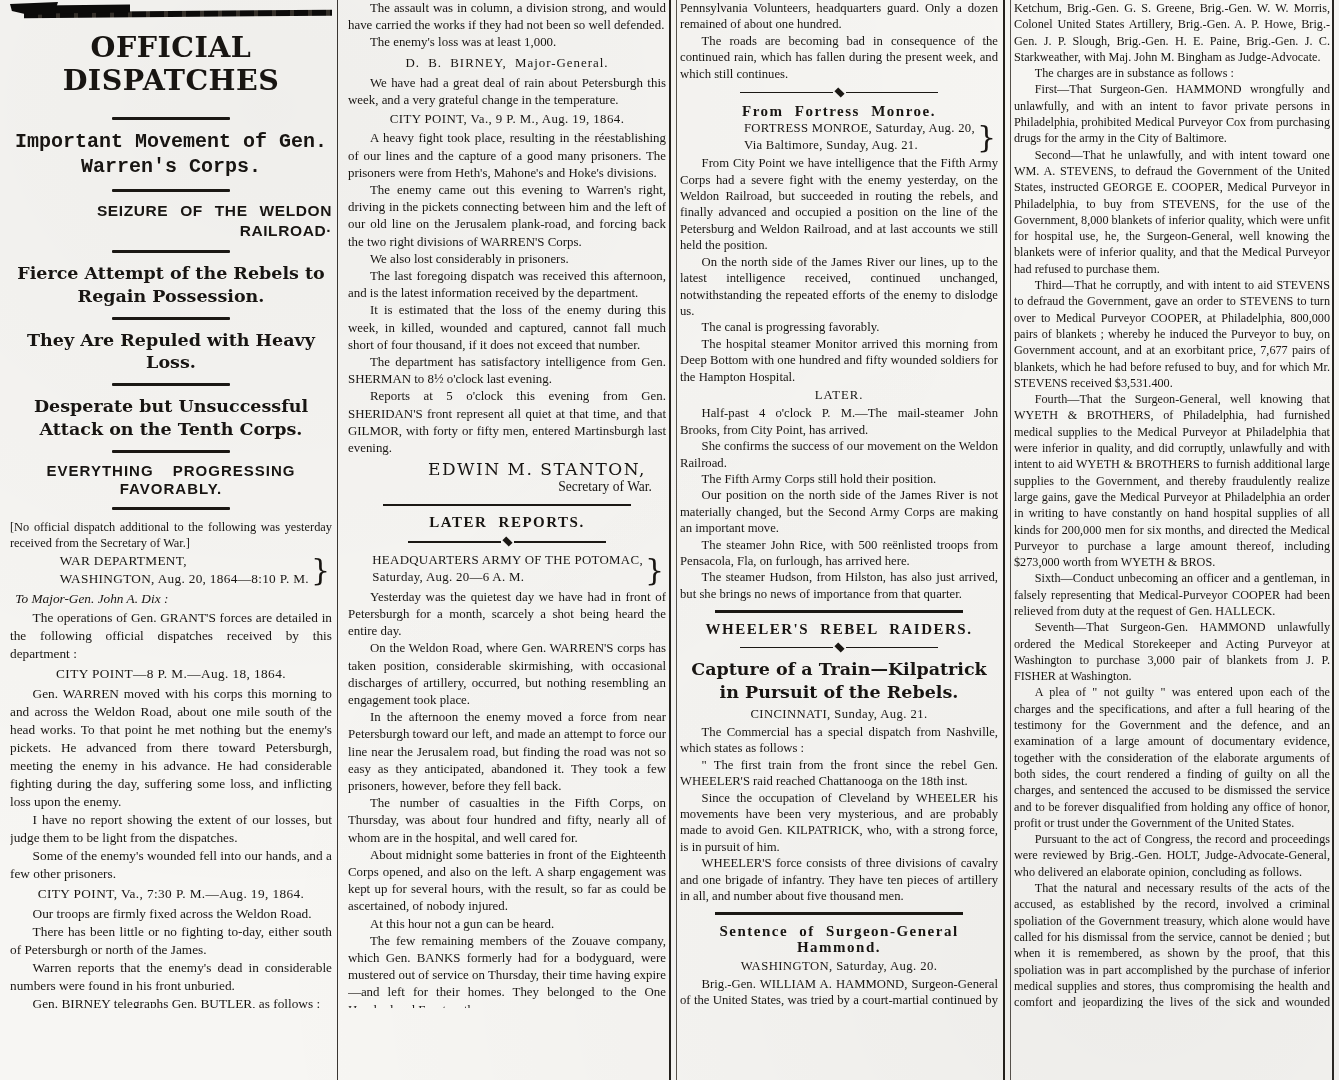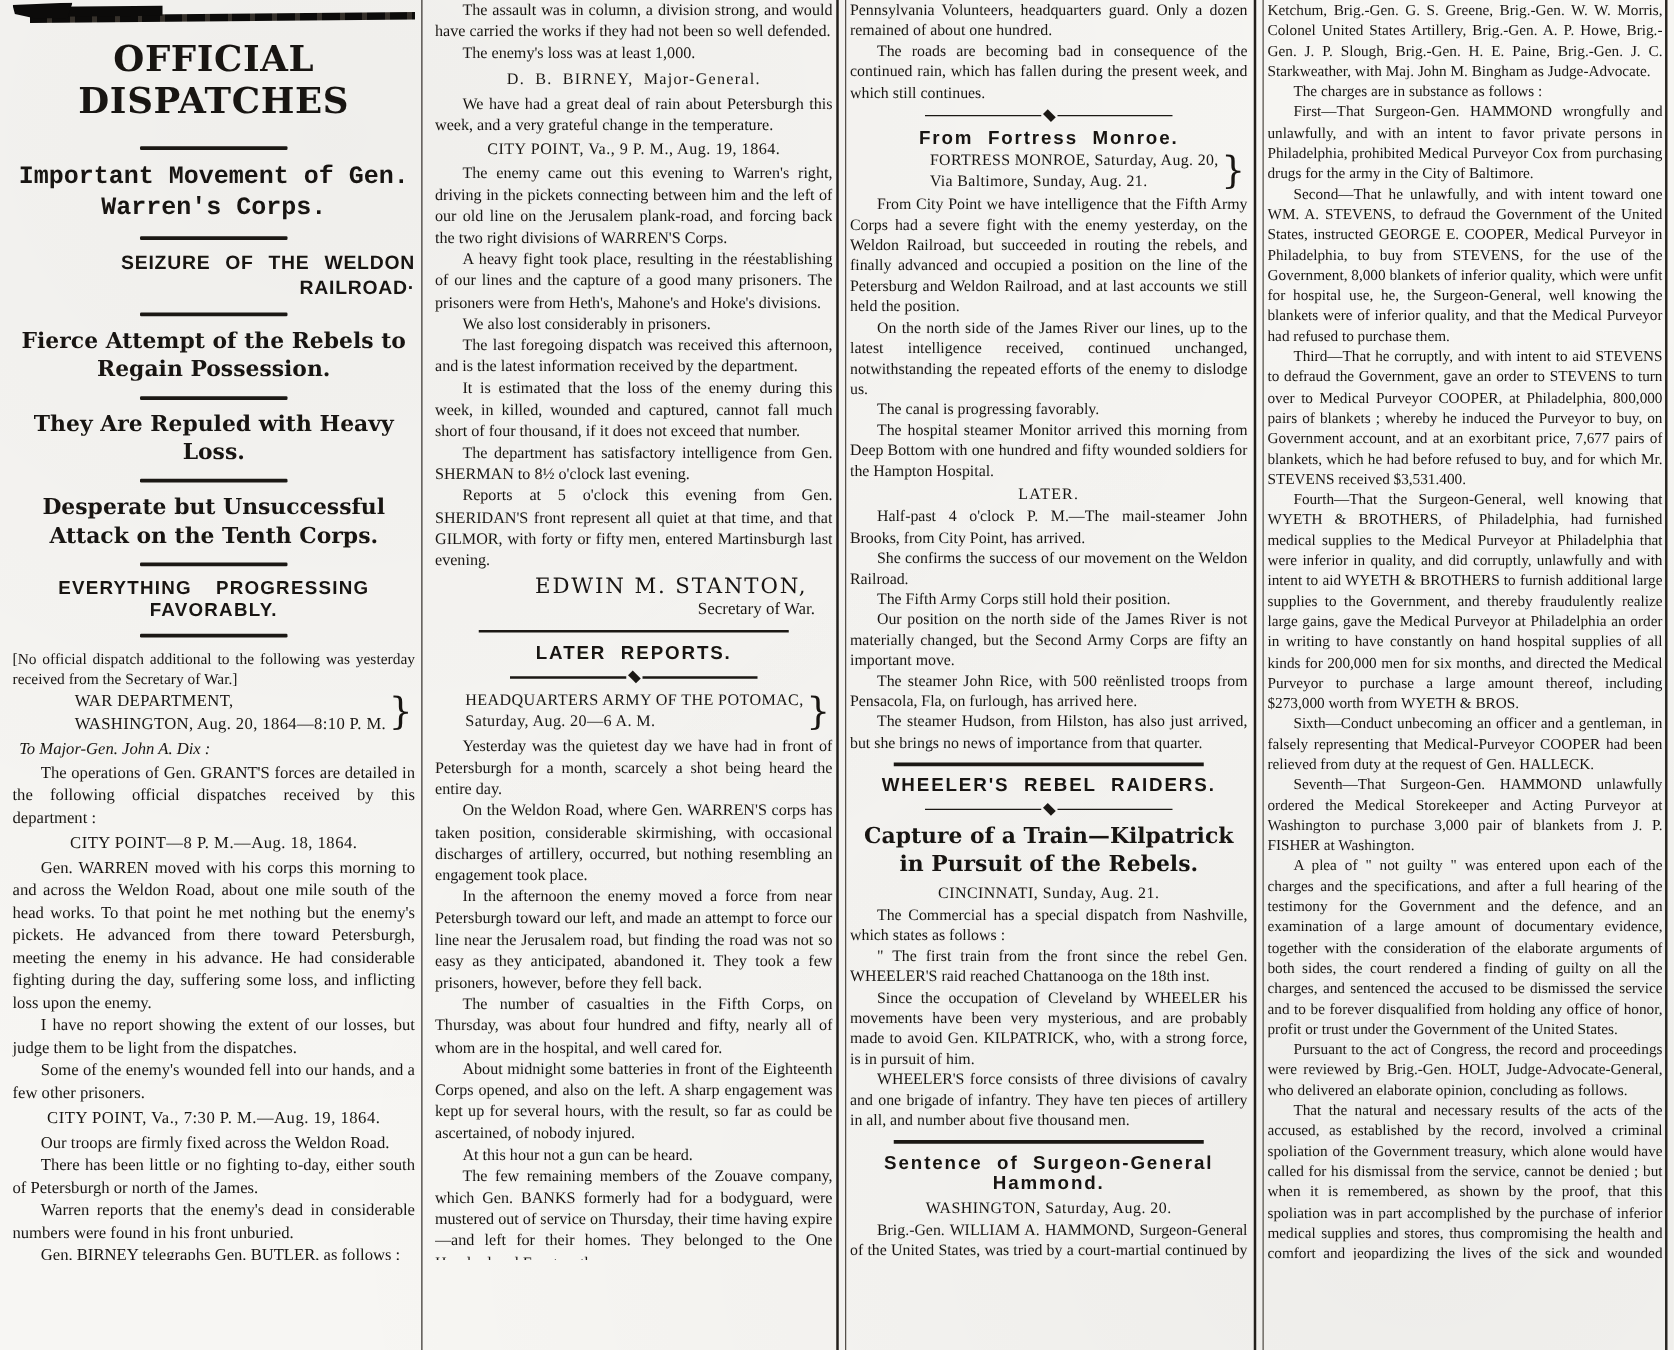--- a/index.html
+++ b/index.html
@@ -36,21 +36,21 @@
   .masthead{font-family:"DejaVu Serif", serif;font-weight:bold;font-size:28.5px;line-height:1.15;
     text-align:center;letter-spacing:0.5px;margin:6px 0 20px;}
   .headline{font-family:Liberation Mono, monospace;font-weight:bold;font-size:20px;line-height:1.28;
     text-align:center;margin:2px 4px;}
   .headline-sm{font-family:"DejaVu Serif", serif;font-weight:bold;font-size:17.5px;line-height:1.3;
     text-align:center;margin:2px 6px;}
   .gothic{font-family:"Liberation Sans", sans-serif;font-weight:bold;font-size:15.5px;line-height:1.3;
     text-align:right;letter-spacing:0.6px;word-spacing:7px;margin:2px 0;}
   .gothic-wide{font-family:"Liberation Sans", sans-serif;font-weight:bold;font-size:15px;
     text-align:center;letter-spacing:1px;word-spacing:14px;margin:2px 0;}
-  .gothic-head{font-family:Liberation Sans, sans-serif;font-weight:bold;font-size:15px;
+  .gothic-head{font-family:Liberation Serif, serif;font-weight:bold;font-size:15px;
     text-align:center;letter-spacing:1.5px;word-spacing:6px;margin:4px 0 1px;}
 
   .rule{width:118px;height:3px;background:#1b1814;margin:9px auto;border-radius:1px;}
   .rule-wide{width:78%;height:2.4px;background:#1b1814;margin:8px auto;}
   .rule-diamond{display:flex;align-items:center;width:62%;margin:6px auto;}
   .rule-diamond::before,.rule-diamond::after{content:"";flex:1;height:1.8px;background:#1b1814;}
   .rule-diamond i{width:9px;height:9px;background:#1b1814;transform:rotate(45deg) scaleY(0.6);margin:0 2px;}
 
   .para{text-align:justify;text-indent:1.7em;margin:0;}
   .noindent{text-indent:0;}
@@ -114,22 +114,22 @@
       <div class="para">The enemy attacked my line in heavy force last night, and were repulsed with great loss.</div>
       <div class="para">In front of our colored regiment eighty-two dead bodies of the enemy are counted.</div>
     </div>
   <div class="divider div-1"></div>
   <div class="col col-2">
       <div class="para">The assault was in column, a division strong, and would have carried the works if they had not been so well defended.</div>
       <div class="para">The enemy's loss was at least 1,000.</div>
       <div class="signature">D. B. BIRNEY, Major-General.</div>
       <div class="para">We have had a great deal of rain about Petersburgh this week, and a very grateful change in the temperature.</div>
       <div class="dateline-center">CITY POINT, Va., 9 P. M., Aug. 19, 1864.</div>
+      <div class="para">A heavy fight took place, resulting in the réestablishing of our lines and the capture of a good many prisoners. The prisoners were from Heth's, Mahone's and Hoke's divisions.</div>
       <div class="para">The enemy came out this evening to Warren's right, driving in the pickets connecting between him and the left of our old line on the Jerusalem plank-road, and forcing back the two right divisions of WARREN'S Corps.</div>
-      <div class="para">A heavy fight took place, resulting in the réestablishing of our lines and the capture of a good many prisoners. The prisoners were from Heth's, Mahone's and Hoke's divisions.</div>
       <div class="para">We also lost considerably in prisoners.</div>
       <div class="para">The last foregoing dispatch was received this afternoon, and is the latest information received by the department.</div>
       <div class="para">It is estimated that the loss of the enemy during this week, in killed, wounded and captured, cannot fall much short of four thousand, if it does not exceed that number.</div>
       <div class="para">The department has satisfactory intelligence from Gen. SHERMAN to 8½ o'clock last evening.</div>
       <div class="para">Reports at 5 o'clock this evening from Gen. SHERIDAN'S front represent all quiet at that time, and that GILMOR, with forty or fifty men, entered Martinsburgh last evening.</div>
       <div class="signature-large">EDWIN M. STANTON,</div>
       <div class="signature-sub">Secretary of War.</div>
       <div class="rule-wide"></div>
       <div class="gothic-head">LATER REPORTS.</div>
       <div class="rule-diamond">
@@ -166,21 +166,21 @@
         <span class="brace">}</span>
       </div>
       <div class="para">From City Point we have intelligence that the Fifth Army Corps had a severe fight with the enemy yesterday, on the Weldon Railroad, but succeeded in routing the rebels, and finally advanced and occupied a position on the line of the Petersburg and Weldon Railroad, and at last accounts we still held the position.</div>
       <div class="para">On the north side of the James River our lines, up to the latest intelligence received, continued unchanged, notwithstanding the repeated efforts of the enemy to dislodge us.</div>
       <div class="para">The canal is progressing favorably.</div>
       <div class="para">The hospital steamer Monitor arrived this morning from Deep Bottom with one hundred and fifty wounded soldiers for the Hampton Hospital.</div>
       <div class="later-line">LATER.</div>
       <div class="para">Half-past 4 o'clock P. M.—The mail-steamer John Brooks, from City Point, has arrived.</div>
       <div class="para">She confirms the success of our movement on the Weldon Railroad.</div>
       <div class="para">The Fifth Army Corps still hold their position.</div>
-      <div class="para">Our position on the north side of the James River is not materially changed, but the Second Army Corps are fifty an important move.</div>
+      <div class="para">Our position on the north side of the James River is not materially changed, but the Second Army Corps are making an important move.</div>
       <div class="para">The steamer John Rice, with 500 reënlisted troops from Pensacola, Fla, on furlough, has arrived here.</div>
       <div class="para">The steamer Hudson, from Hilston, has also just arrived, but she brings no news of importance from that quarter.</div>
       <div class="rule-wide"></div>
       <div class="gothic-head">WHEELER'S REBEL RAIDERS.</div>
       <div class="rule-diamond">
         <i></i>
       </div>
       <div class="headline-sm">Capture of a Train—Kilpatrick in Pursuit of the Rebels.</div>
       <div class="dateline-center">CINCINNATI, Sunday, Aug. 21.</div>
       <div class="para">The Commercial has a special dispatch from Nashville, which states as follows :</div>

